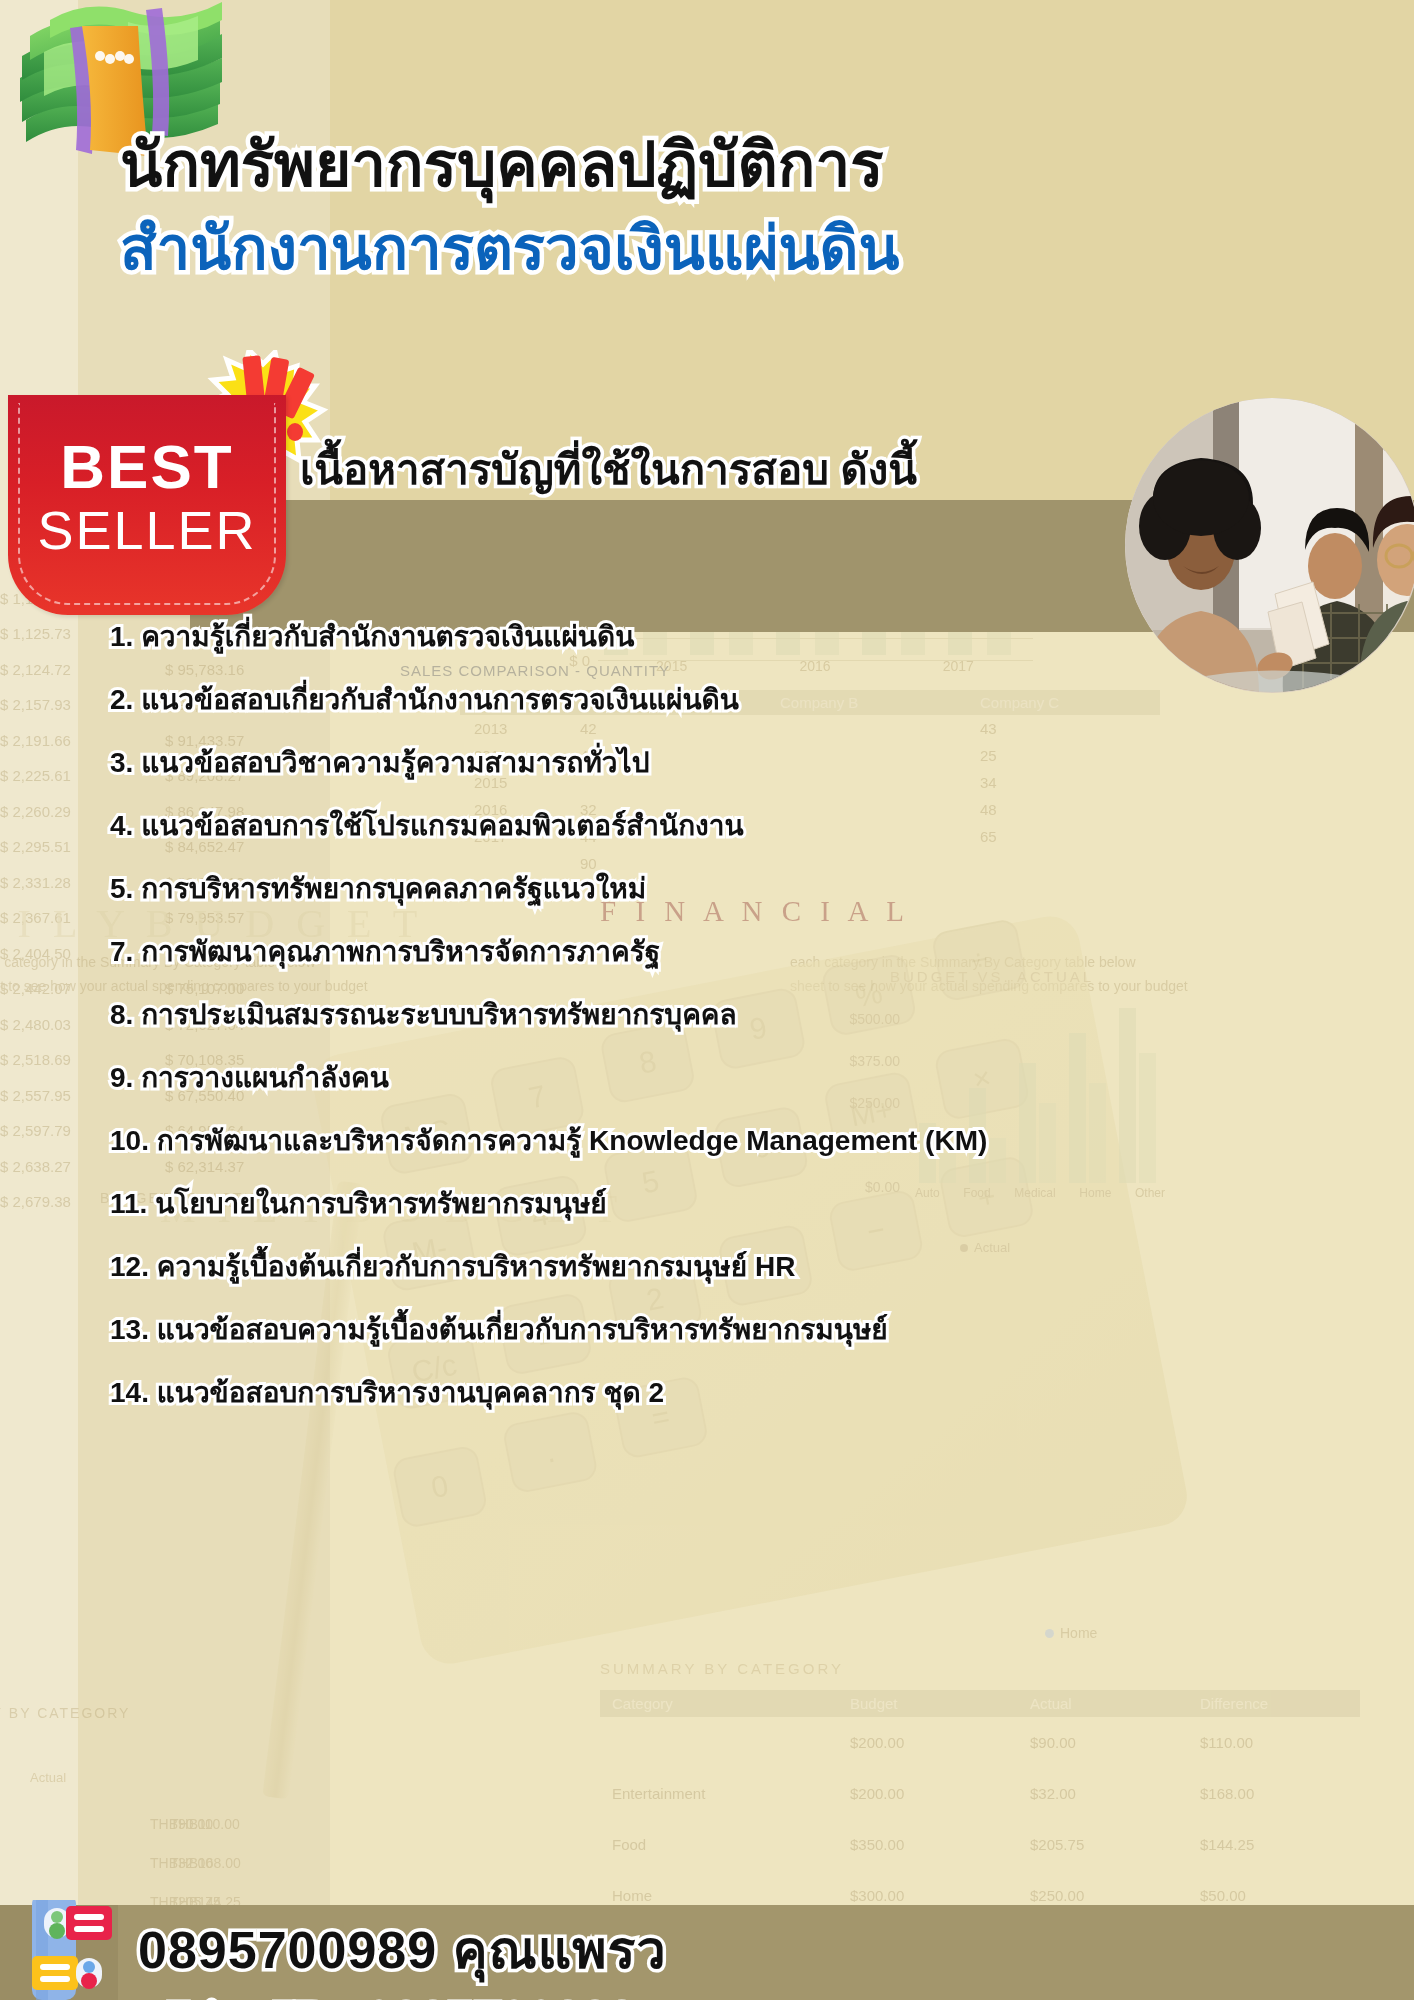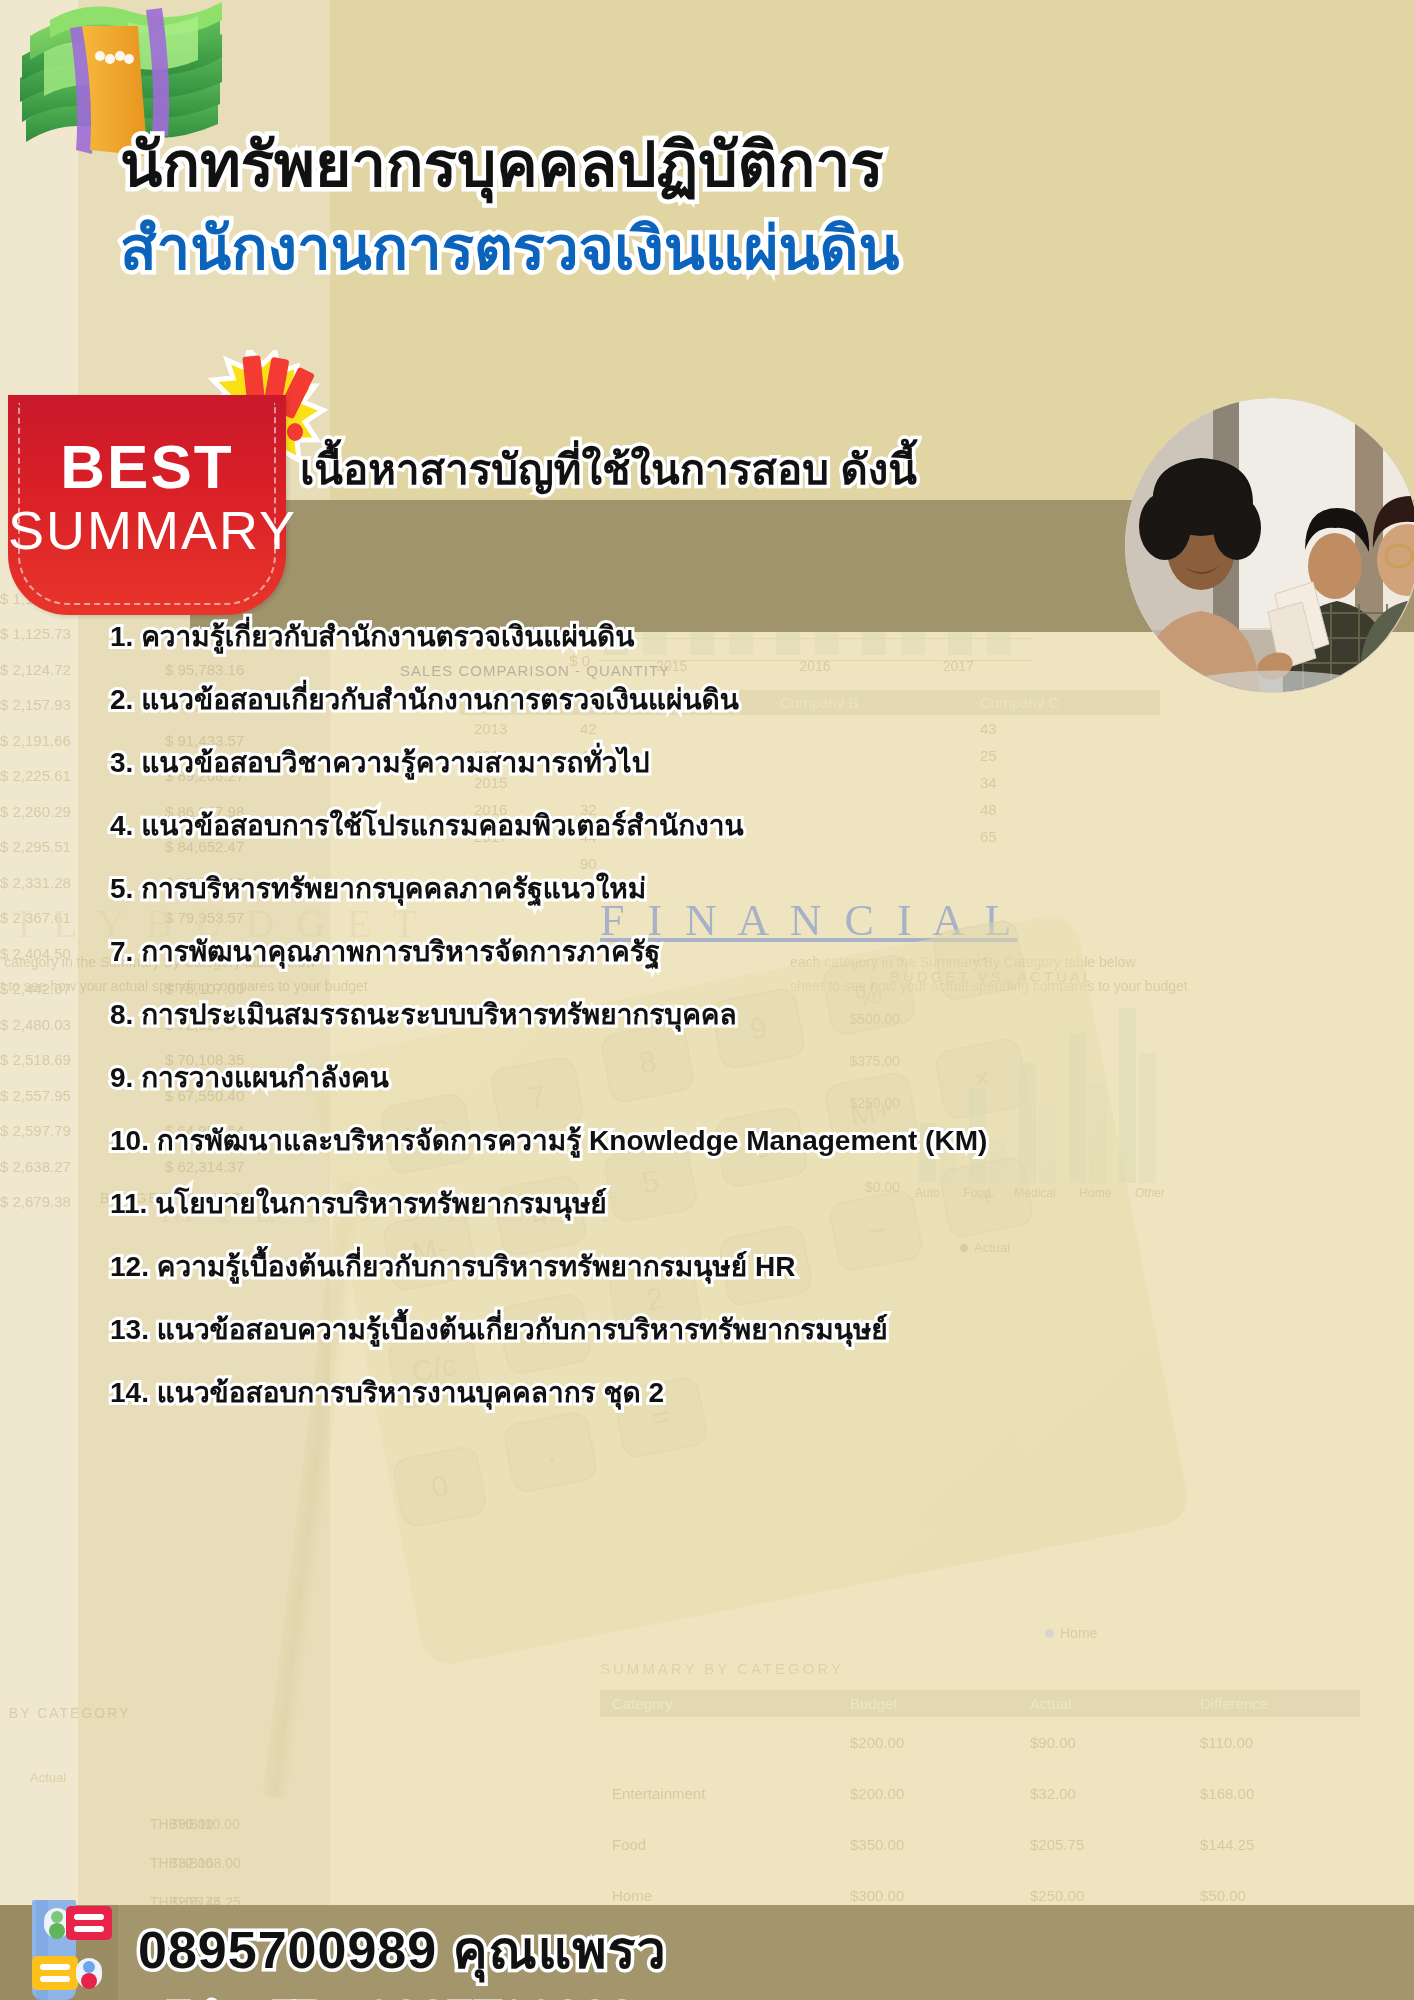--- a/index.html
+++ b/index.html
@@ -288,21 +288,21 @@
           <div style="display: flex; padding: 5px 0px;">
             <span style="width:120px;padding-left:14px;"></span>
             <span style="width:200px;">90</span>
             <span style="width:200px;"></span>
             <span style="width:120px;"></span>
           </div>
         </div>
     </div>
 
     <div class="bigword" style="left:-40px;top:900px;font-size:40px;">M I L Y   B U D G E T</div>
-    <div class="bigword" style="left:600px;top:895px;font-size:44px;color:#1d4ed8;text-decoration:underline;">F I N A N C I A L</div>
+    <div class="bigword" style="left:600px;top:895px;font-size:29px;color:#7f1d1d;">F I N A N C I A L</div>
     <div class="bigword" style="left:160px;top:1185px;font-size:40px;">M I L Y   B U D G E T</div>
 
     <div style="position:absolute;left:-30px;top:950px;width:560px;font-size:14px;color:#bfae80;line-height:24px;">
       <div>each category in the Summary By Category table below</div>
       <div>sheet to see how your actual spending compares to your budget</div>
     </div>
     <div style="position:absolute;left:790px;top:950px;width:600px;font-size:14px;color:#bfae80;line-height:24px;">
       <div>each category in the Summary By Category table below</div>
       <div>sheet to see how your actual spending compares to your budget</div>
     </div>
@@ -485,21 +485,21 @@
         <rect x="82" y="18" width="18" height="50" rx="3" transform="rotate(26 91 43)"></rect>
         <ellipse cx="46" cy="72" rx="8" ry="9"></ellipse>
         <ellipse cx="68" cy="76" rx="8" ry="9"></ellipse>
         <ellipse cx="90" cy="82" rx="8" ry="9"></ellipse>
       </g>
     </svg>
   </div>
 
   <div class="ribbon">
     <div class="best">BEST</div>
-    <div class="seller">SUMMARY</div>
+    <div class="seller">SELLER</div>
   </div>
 
   <div class="banner-text">เนื้อหาสารบัญที่ใช้ในการสอบ ดังนี้</div>
 
   <div class="photo">
     <svg viewBox="0 0 295 295" width="295" height="295">
       <defs>
           <clipPath id="circ">
             <circle cx="147" cy="147" r="147"></circle>
           </clipPath>

